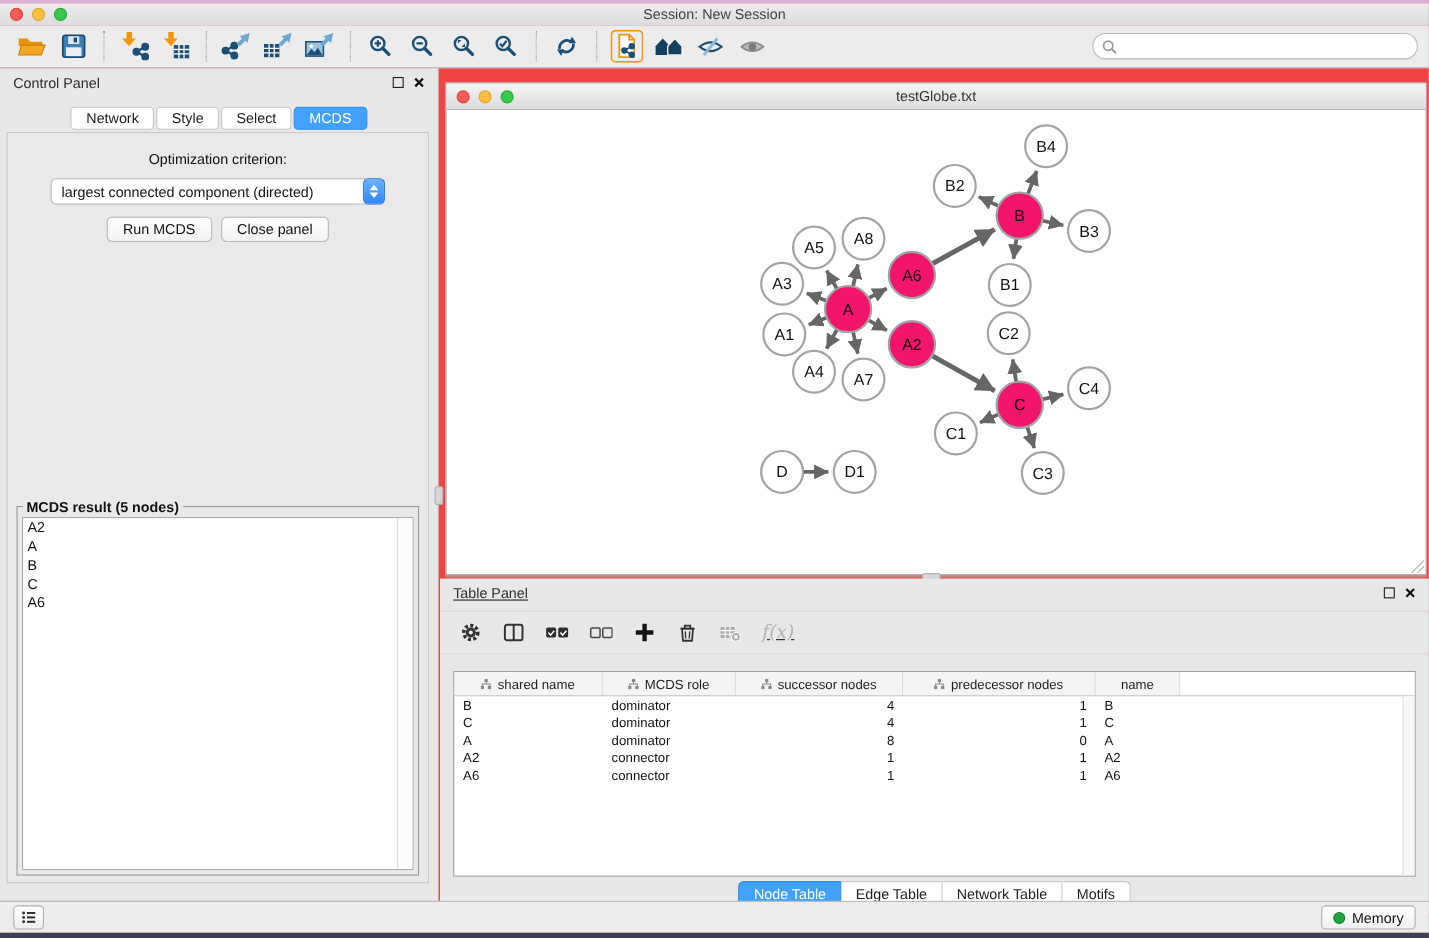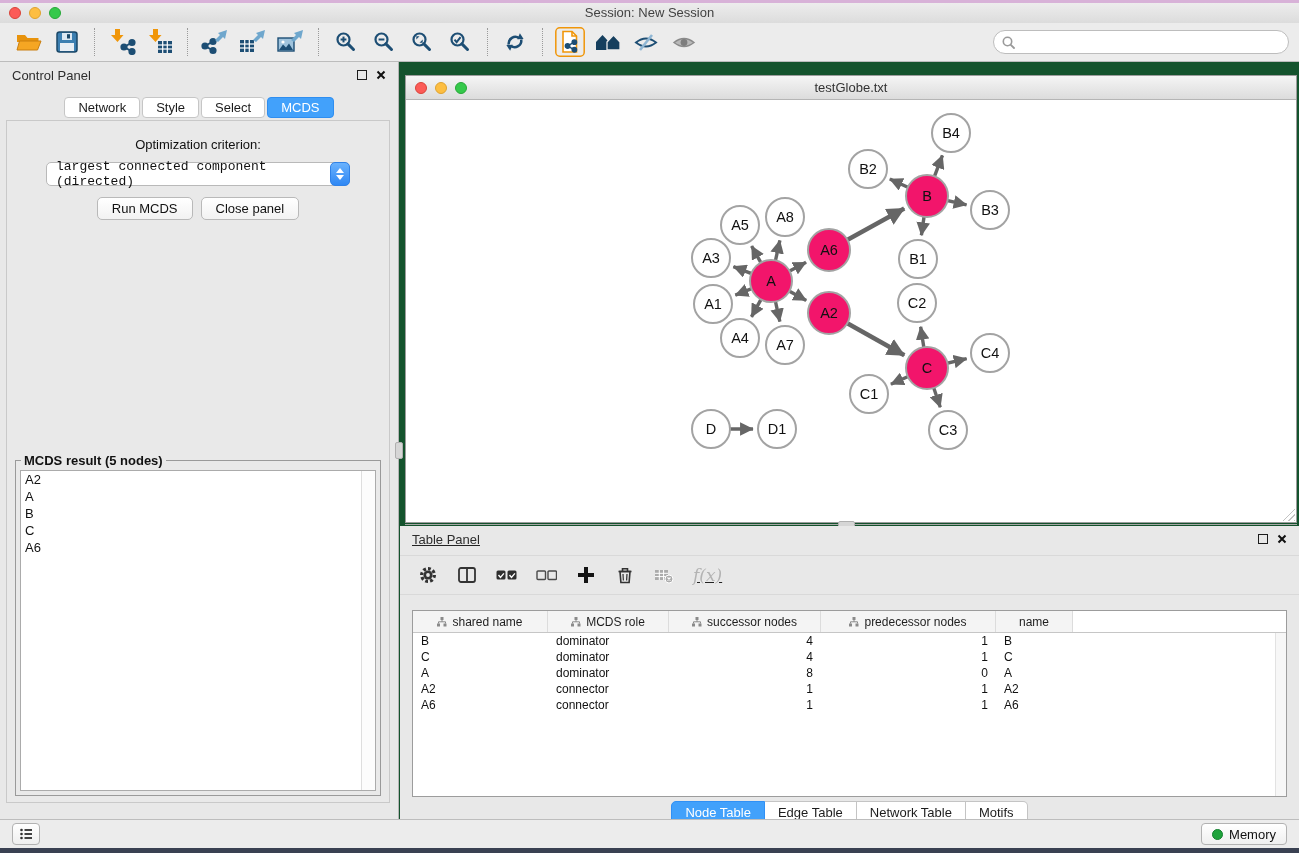--- a/index.html
+++ b/index.html
@@ -1,17 +1,17 @@
 <!DOCTYPE html>
 <html><head>
 <meta charset="utf-8">
 <style>
   * { margin:0; padding:0; box-sizing:border-box; }
   html,body { width:1299px; height:853px; overflow:hidden; background:#fff; }
-  .app { position:relative; width:1299px; height:853px; background:#14532d;
+  .app { position:relative; width:1299px; height:853px; background:#ef4444;
          font-family:"Liberation Sans", sans-serif; font-size:13px; color:#222; }
 
   
   .top-strip { position:absolute; top:0; left:0; right:0; height:3px; background:#d8b2d8; }
   .titlebar { position:absolute; top:3px; left:0; right:0; height:20px;
               background:linear-gradient(#ededed,#dcdcdc); }
   .lights { position:absolute; left:9px; top:4px; display:flex; gap:8px; }
   .light { width:12px; height:12px; border-radius:50%; }
   .light.red    { background:#fc5b57; border:1px solid #d84439; }
   .light.yellow { background:#fdbe41; border:1px solid #dfa32f; }
@@ -40,21 +40,21 @@
   .float-box { width:10px; height:10px; border:1.4px solid #1c1c1c; background:transparent; }
   .cp-tabs { display:flex; justify-content:center; gap:2px; margin-top:9px; position:relative; z-index:2; }
   .cptab { background:#fff; border:1px solid #c6c6c6; padding:0 13px; height:21px; line-height:19px;
            font-size:13px; border-radius:4px; color:#1c1c1c; cursor:pointer; }
   .cptab.active { background:#42a1fb; border-color:#2f8ef0; color:#fff; }
   .cp-content { position:absolute; left:6px; right:8px; top:58px; bottom:16px;
                 border:1px solid #c9c9c9; background:#e9e9e9; }
   .opt-label { text-align:center; margin-top:16px; font-size:13px; color:#101010; }
   .dropdown { position:relative; margin:10px auto 0; width:304px; height:24px; background:#fff;
               border:1px solid #b9b9b9; border-radius:5px; display:flex; align-items:center;
-              padding-left:9px; font-size:13px; color:#111; cursor:pointer;font-family:Liberation Mono, monospace; }
+              padding-left:9px; font-size:13px; color:#111; cursor:pointer; }
   .dd-stepper { position:absolute; right:-1px; top:-1px; width:20px; height:24px;
                 background:linear-gradient(#6ab2fd,#2f88f4); border:1px solid #2f82e8; border-radius:5px;
                 display:flex; flex-direction:column; align-items:center; justify-content:center; gap:2px; }
   .chev-up   { width:0; height:0; border-left:4px solid transparent; border-right:4px solid transparent;
                border-bottom:5px solid #fff; }
   .chev-down { width:0; height:0; border-left:4px solid transparent; border-right:4px solid transparent;
                border-top:5px solid #fff; }
   .btn-row { display:flex; justify-content:center; gap:8px; margin-top:11px; }
   .mac-btn { height:23px; background:linear-gradient(#ffffff,#f2f2f2); border:1px solid #b9b9b9;
              border-radius:5px; padding:0 14px; font-size:13px; color:#111; cursor:pointer;

